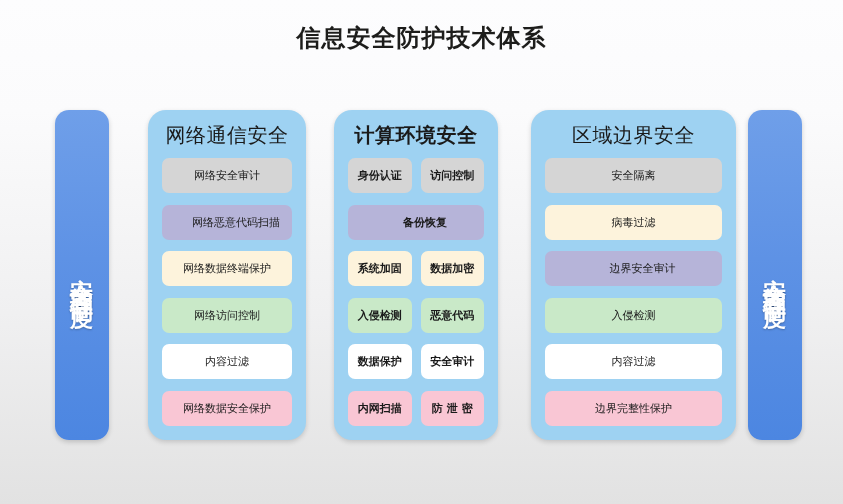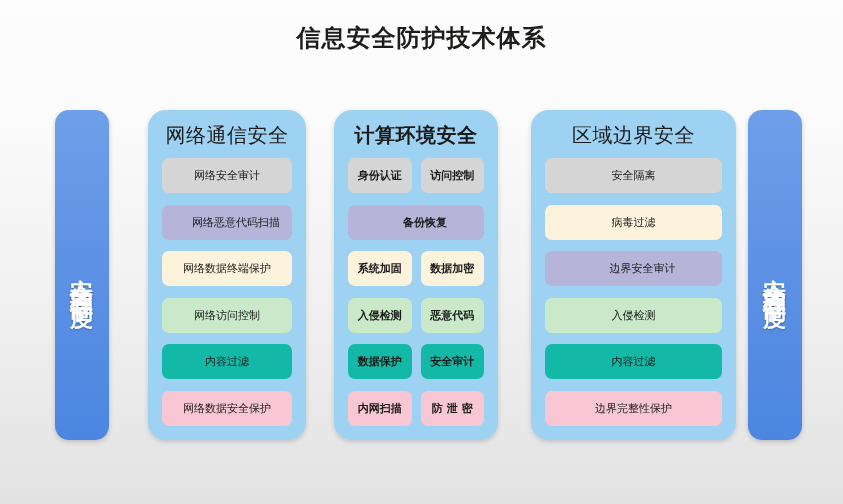--- a/index.html
+++ b/index.html
@@ -110,21 +110,21 @@
     letter-spacing: 0px;
   }
 
   .chip.wide-spaced { letter-spacing: 4px; text-indent: 4px; }
 
   
   .sw-gray   { background: #d5d5d5; }
   .sw-purple { background: #b6b4d9; padding-left: 18px; }
   .sw-cream  { background: #fdf3dc; }
   .sw-green  { background: #c9e9c8; }
-  .sw-orange { background: #14b8a6; }
+  .sw-orange { background: #ffffff; }
   .sw-pink   { background: #f9c6d4; }
 </style>
 </head>
 <body>
 
 <div id="diagram-title">信息安全防护技术体系</div>
 
 <div id="side-bar-left" class="side-bar">
   <span class="side-bar-text">安全管理制度</span>
 </div>

